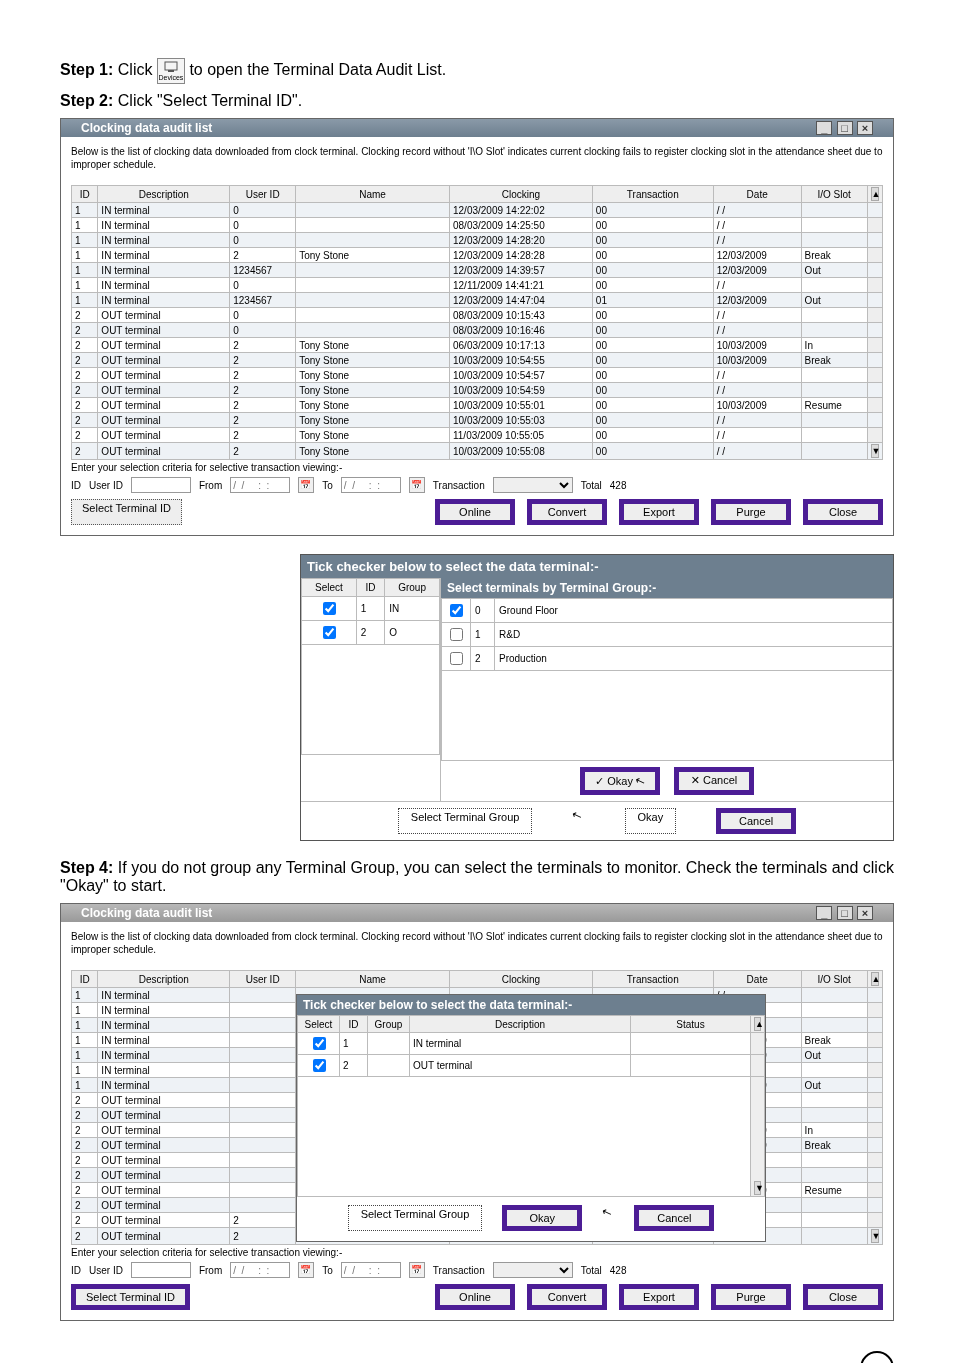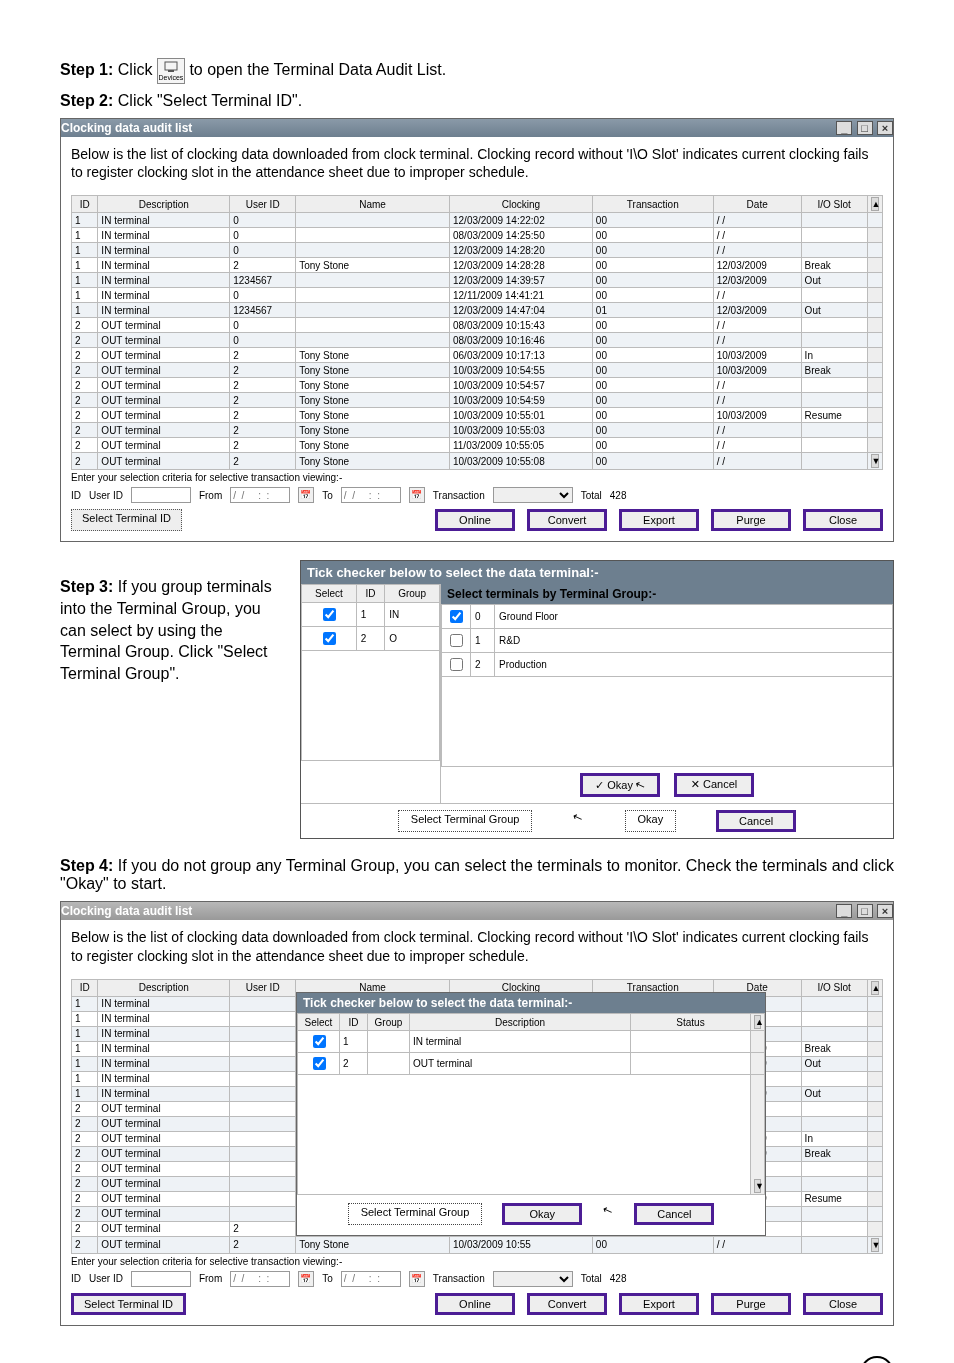--- a/index.html
+++ b/index.html
@@ -33,38 +33,38 @@
     margin: 6px 0 18px;
     font-size: 11px;
     background: #fff;
   }
   .titlebar {
     display: flex;
     justify-content: space-between;
     align-items: center;
     background: linear-gradient(#8a9aa8, #6d7f8f);
     color: #fff;
-    padding: 2px 0;
+    padding: 2px 20px;
     font-size: 12px;
     font-weight: bold;
   }
   .titlebar.grey { background: linear-gradient(#b8b8b8,#999); }
   .win-controls span {
     display: inline-block;
     width: 16px; height: 14px;
     border: 1px solid #555;
     background: #ddd;
     color: #333;
     text-align: center;
     line-height: 12px;
     font-size: 11px;
     margin-left: 1px;
   }
   .win-body { padding: 8px 10px 10px; }
-  .intro { font-size: 14px; line-height: 1.3; margin-bottom: 14px; }
+  .intro { font-size: 10px; line-height: 1.3; margin-bottom: 14px; }
 
   table.grid {
     width: 100%;
     border-collapse: collapse;
     font-size: 10px;
     table-layout: fixed;
   }
   table.grid th, table.grid td {
     border: 1px solid #bbb;
     padding: 1px 3px;
@@ -117,21 +117,21 @@
   }
 
   .btn-row {
     display: flex;
     gap: 12px;
     margin-top: 6px;
     font-size: 11px;
   }
   .btn {
     min-width: 80px;
-    border: 3px solid #4c1d95;
+    border: 5px solid #4c1d95;
     padding: 2px 10px;
     text-align: center;
     background: #eee;
     font-size: 11px;
   }
   .btn.dashed { border: 1px dotted #555; }
 
   
   .step3 { display: flex; gap: 20px; align-items: flex-start; margin-bottom: 18px; }
   .step3 .text { width: 220px; font-size: 16px; line-height: 1.35; }
@@ -163,21 +163,21 @@
   }
   .tick-left th, .tick-left td, .tick-right th, .tick-right td {
     border: 1px solid #bbb;
     padding: 2px 4px;
     height: 18px;
     text-align: left;
     font-weight: normal;
   }
   .tick-left th, .tick-right th { background: #eee; text-align: center; }
   .tick-right { flex: 1; }
-  .tick-right .ht { background: #6d7f8f; color: #000000; font-weight: bold; padding: 3px 6px; font-size: 12px; }
+  .tick-right .ht { background: #6d7f8f; color: #ffffff; font-weight: bold; padding: 3px 6px; font-size: 12px; }
   .tick-buttons {
     display: flex;
     justify-content: center;
     gap: 14px;
     padding: 6px;
   }
   .tick-bottom {
     display: flex;
     justify-content: center;
     gap: 40px;
@@ -515,21 +515,20 @@
       <span class="btn">Convert</span>
       <span class="btn">Export</span>
       <span class="btn">Purge</span>
       <span class="btn">Close</span>
     </div>
   </div>
 </div>
 
 <div class="step3">
   <div class="text">
-    <p><b>Step 3:</b><span> If you group terminals into the Terminal Group, you can select by using the Terminal Group. Click "Select Terminal Group".</span></p>
   </div>
 
   <div class="tick-panel">
     <div class="tick-title">Tick checker below to select the data terminal:-</div>
     <div class="tick-inner">
       <div class="tick-left">
         <table>
           <tbody>
               <tr>
             <th>Select</th>

